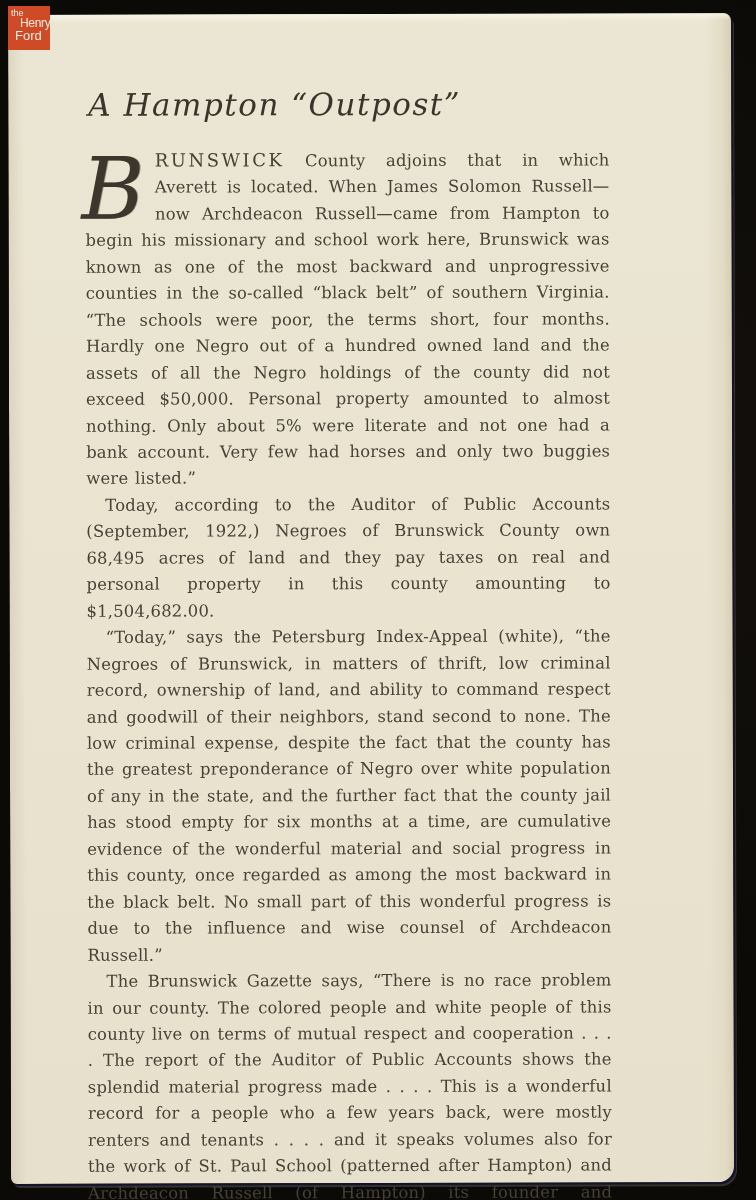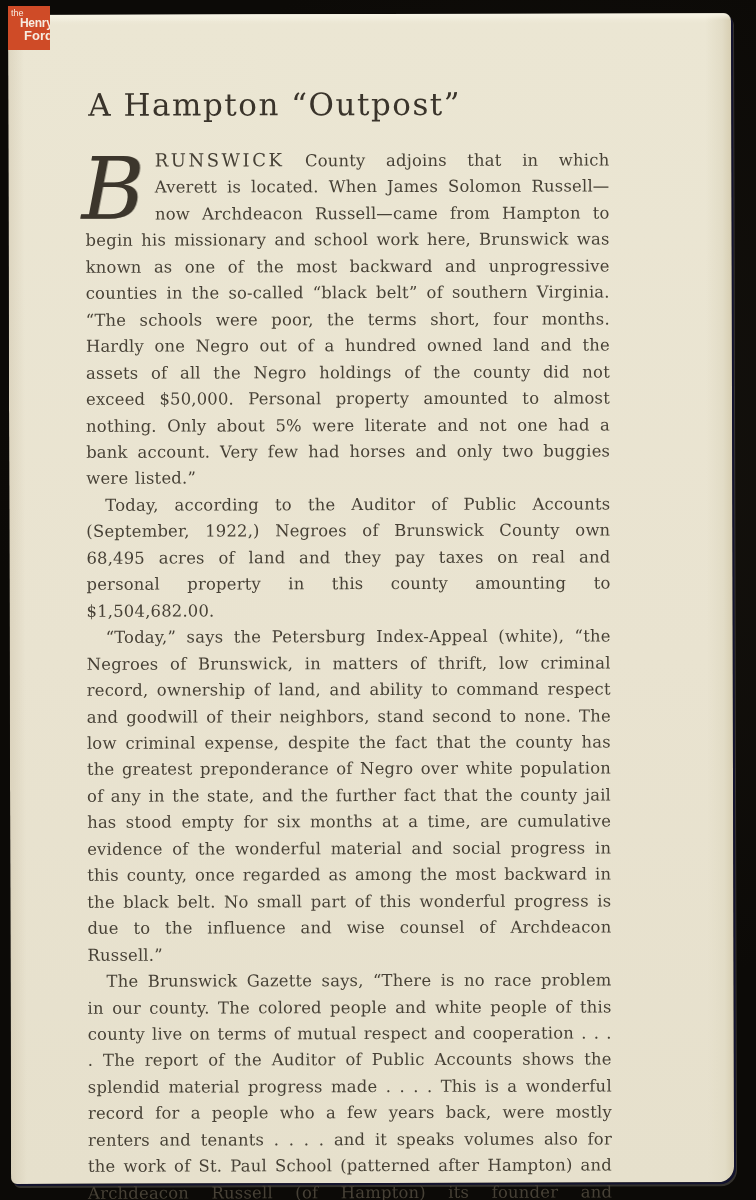--- a/index.html
+++ b/index.html
@@ -43,20 +43,21 @@
     height: 7px;
     background: linear-gradient(to bottom, #f6f3e5, rgba(246,243,229,0));
     border-radius: 3px 8px 0 0;
   }
   .title {
     position: absolute;
     left: 80px;
     top: 72px;
     margin: 0;
     font-family: "DejaVu Serif", serif;
+    font-style: italic;
     font-weight: normal;
     font-size: 31px;
     letter-spacing: 1.5px;
     color: #3a342b;
     white-space: nowrap;
   }
   .body-text {
     position: absolute;
     left: 77px;
     top: 133px;
@@ -90,22 +91,22 @@
     width: 42px;
     height: 44px;
     box-sizing: border-box;
     padding: 3px 1px 0 3px;
     background: #cf4b27;
     color: #f7ece0;
     font-family: "Liberation Sans", sans-serif;
     overflow: hidden;
   }
   .logo-the  { display: block; font-size: 9px;  line-height: 9px;  font-weight: 400; }
-  .logo-henry{ display: block; font-size: 12px; line-height: 11px; font-weight: 700; margin-left: 9px; letter-spacing: -0.3px; }
-  .logo-ford { display: block; font-size: 13px; line-height: 13px; font-weight: 700; margin-left: 13px; }
+  .logo-henry{ display: block; font-size: 12px; line-height: 11px; font-weight: 400; margin-left: 9px; letter-spacing: -0.3px; }
+  .logo-ford { display: block; font-size: 13px; line-height: 13px; font-weight: 400; margin-left: 4px; }
 </style>
 </head>
 <body>
 
 <div class="scan">
 
   <div class="page">
     <h1 class="title">A Hampton “Outpost”</h1>
 
     <div class="body-text">

